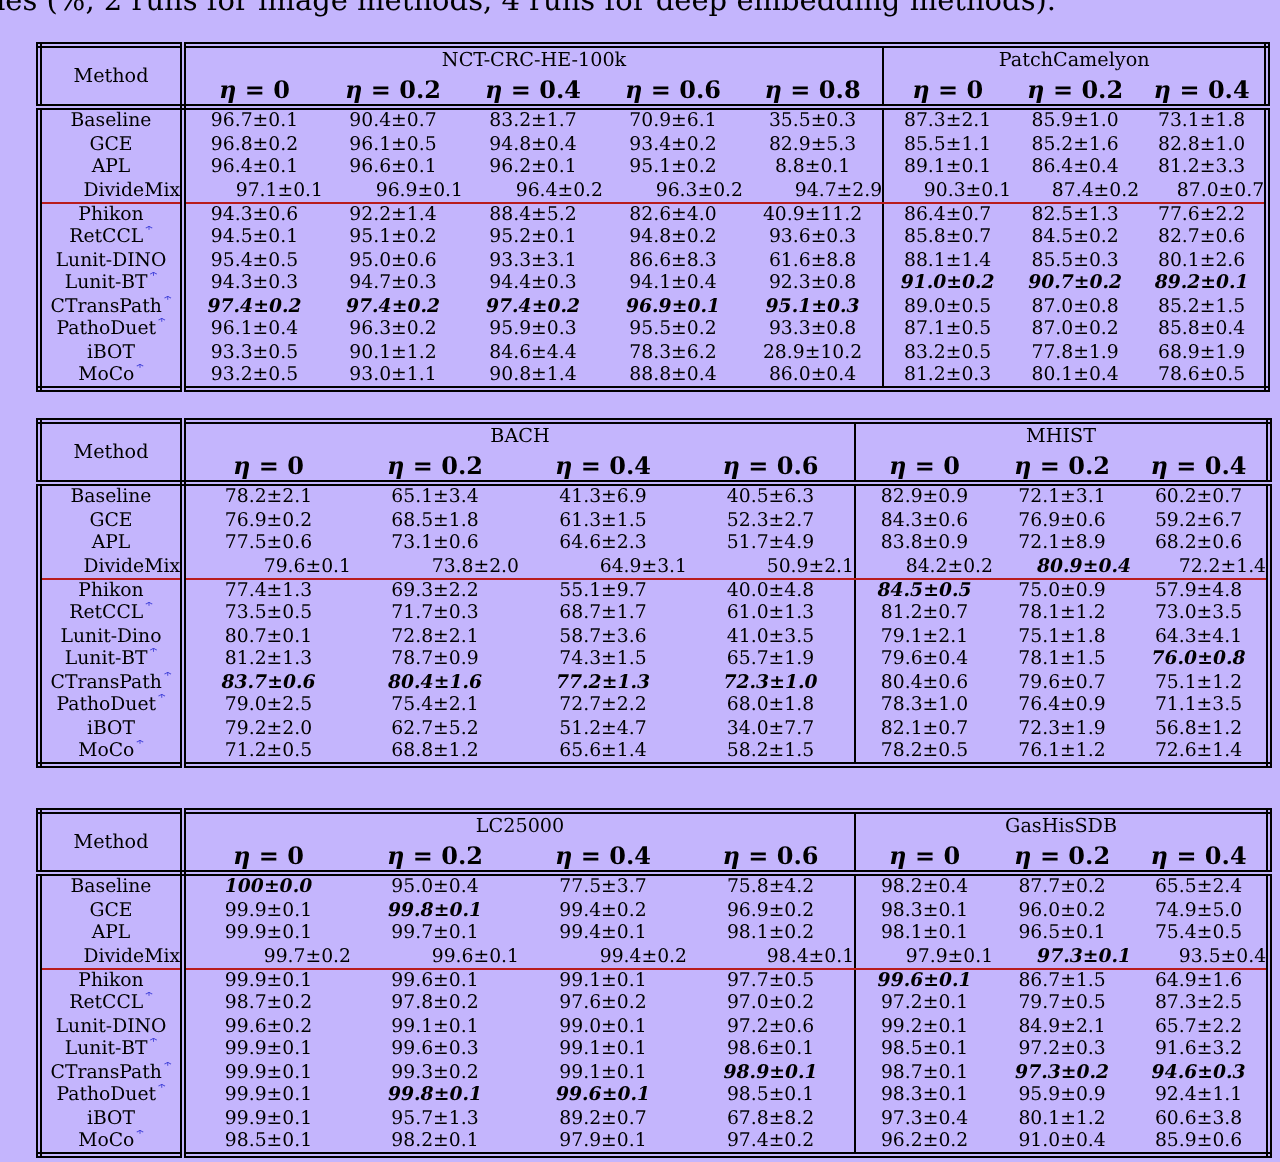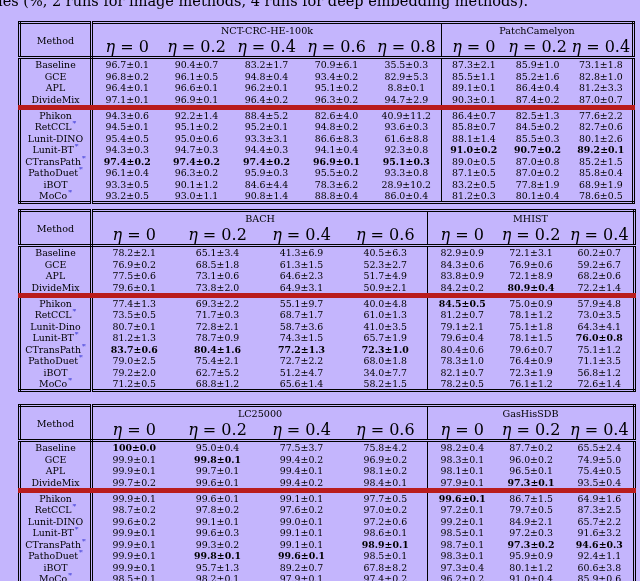--- a/index.html
+++ b/index.html
@@ -38,26 +38,26 @@
     text-align: center;
     vertical-align: middle;
     font-weight: normal;
     white-space: nowrap;
     overflow: hidden;
   }
   thead { border-bottom: 3px double #000; }
   .mcol { border-right: 3px double #000; }
   .mhead { border-bottom: 3px double #000; font-size: 9.6px; }
   .r1 th { height: 13px; font-size: 9.6px; }
-  .r2 th { height: 15px; font-size: 16px; }
+  .r2 th { height: 15px; font-size: 12px; font-weight: bold; }
   .eta i { font-style: italic; font-family: "DejaVu Serif", serif; }
   .gstart { border-left: 1px solid #000; }
   tbody td { height: 11.45px; }
-  tr.sep td { border-bottom: 5px solid #b91c1c; }
-  .b { font-weight: bold; }
+  tr.sep td { border-bottom: 1px solid #b91c1c; text-align: right; }
+  .b { font-weight: bold; font-style: italic; }
   sup.star {
     color: var(--star-color, #4040d8);
     font-size: 7.5px;
     line-height: 0;
     vertical-align: super;
     margin-left: 1px;
   }
 </style>
 </head>
 <body>

